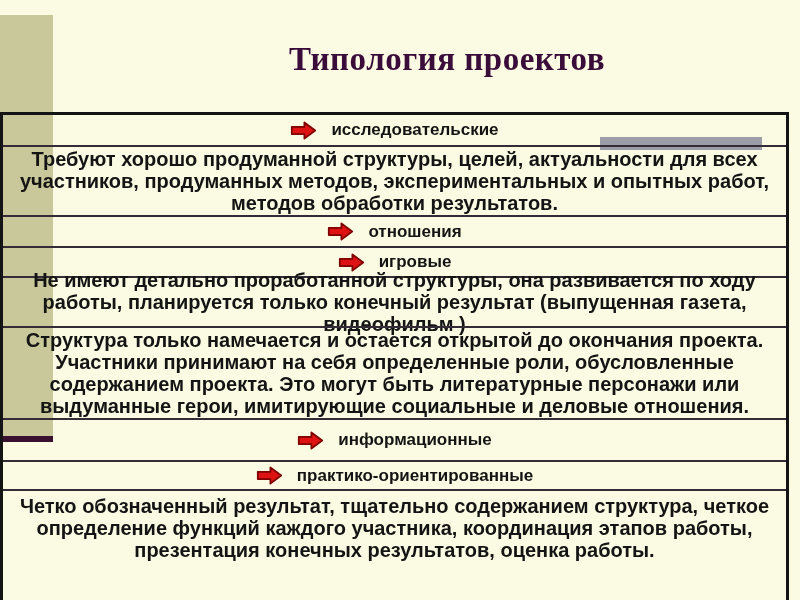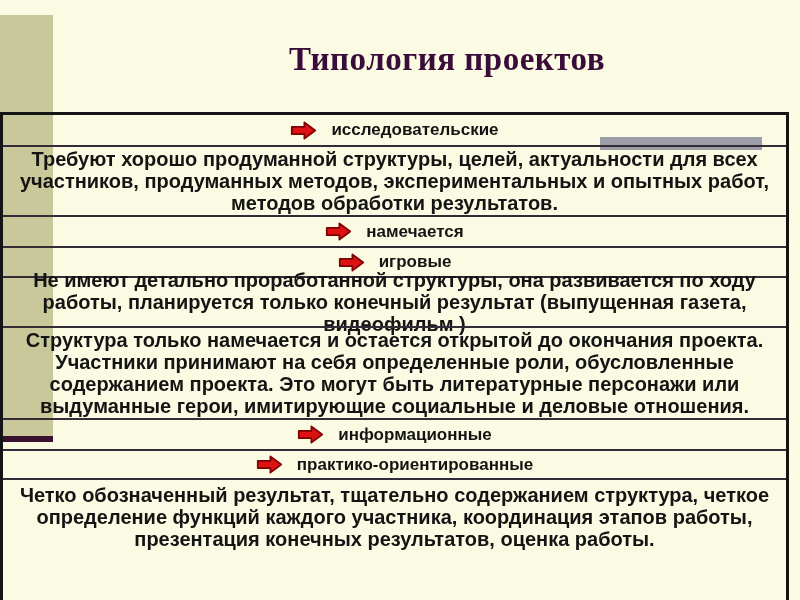--- a/index.html
+++ b/index.html
@@ -97,35 +97,35 @@
       <span class="label">исследовательские</span>
     </div>
     <div class="row" style="height:70px">Требуют хорошо продуманной структуры, целей,  актуальности для всех участников, продуманных   методов, экспериментальных и опытных работ,  методов обработки результатов.</div>
 
     <div class="row hdr" style="height:31px">
       <span class="arrow">
         <svg width="27" height="23" viewBox="0 0 30 24">
             <path d="M2 8 L16 8 L16 3 L28 12 L16 21 L16 16 L2 16 Z" fill="#de1212" stroke="#7e0202" stroke-width="2" stroke-linejoin="round"></path>
           </svg>
       </span>
-      <span class="label">намечается</span>
+      <span class="label">отношения</span>
     </div>
     <div class="row hdr" style="height:30px">
       <span class="arrow">
         <svg width="27" height="23" viewBox="0 0 30 24">
             <path d="M2 8 L16 8 L16 3 L28 12 L16 21 L16 16 L2 16 Z" fill="#de1212" stroke="#7e0202" stroke-width="2" stroke-linejoin="round"></path>
           </svg>
       </span>
       <span class="label">игровые</span>
     </div>
 
     <div class="row" style="height:50px">Не имеют детально проработанной структуры, она развивается по ходу работы, планируется только  конечный результат (выпущенная газета, видеофильм )</div>
     <div class="row" style="height:92px">Структура только намечается и остается открытой  до окончания проекта. Участники принимают на себя  определенные роли, обусловленные содержанием проекта. Это могут быть  литературные персонажи или выдуманные  герои, имитирующие социальные и деловые отношения.</div>
 
-    <div class="row hdr" style="height:31px">
+    <div class="row hdr" style="height:42px">
       <span class="arrow">
         <svg width="27" height="23" viewBox="0 0 30 24">
             <path d="M2 8 L16 8 L16 3 L28 12 L16 21 L16 16 L2 16 Z" fill="#de1212" stroke="#7e0202" stroke-width="2" stroke-linejoin="round"></path>
           </svg>
       </span>
       <span class="label">информационные</span>
     </div>
 
     <div class="row hdr" style="height:29px">
       <span class="arrow">

